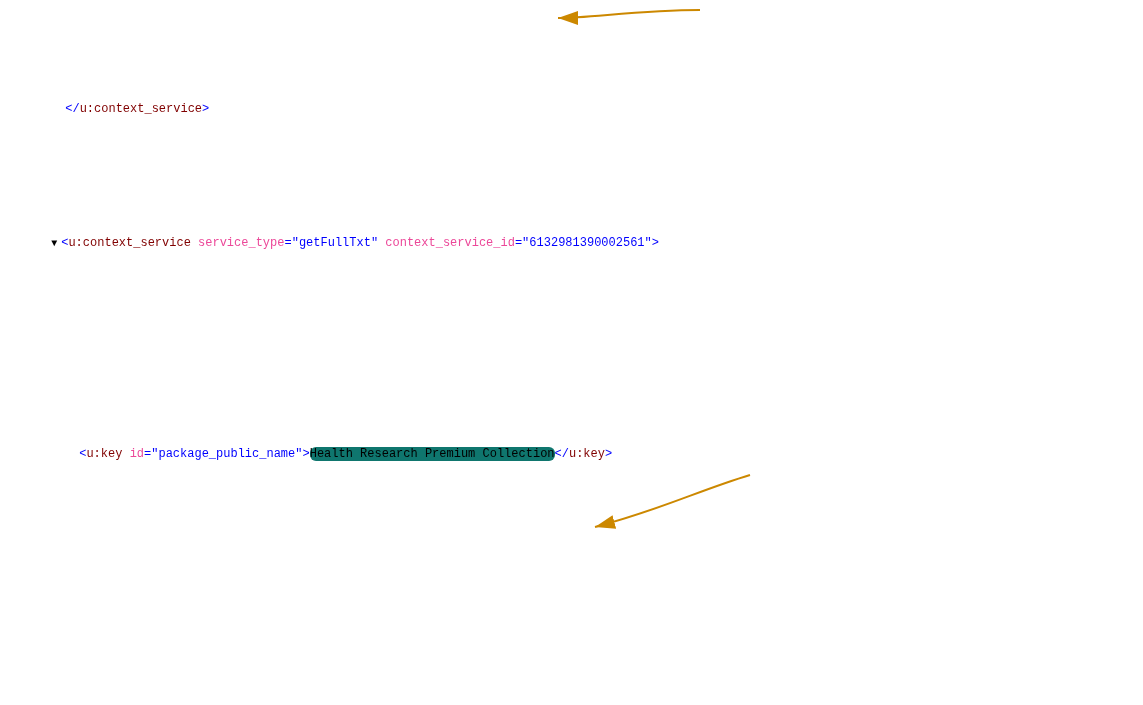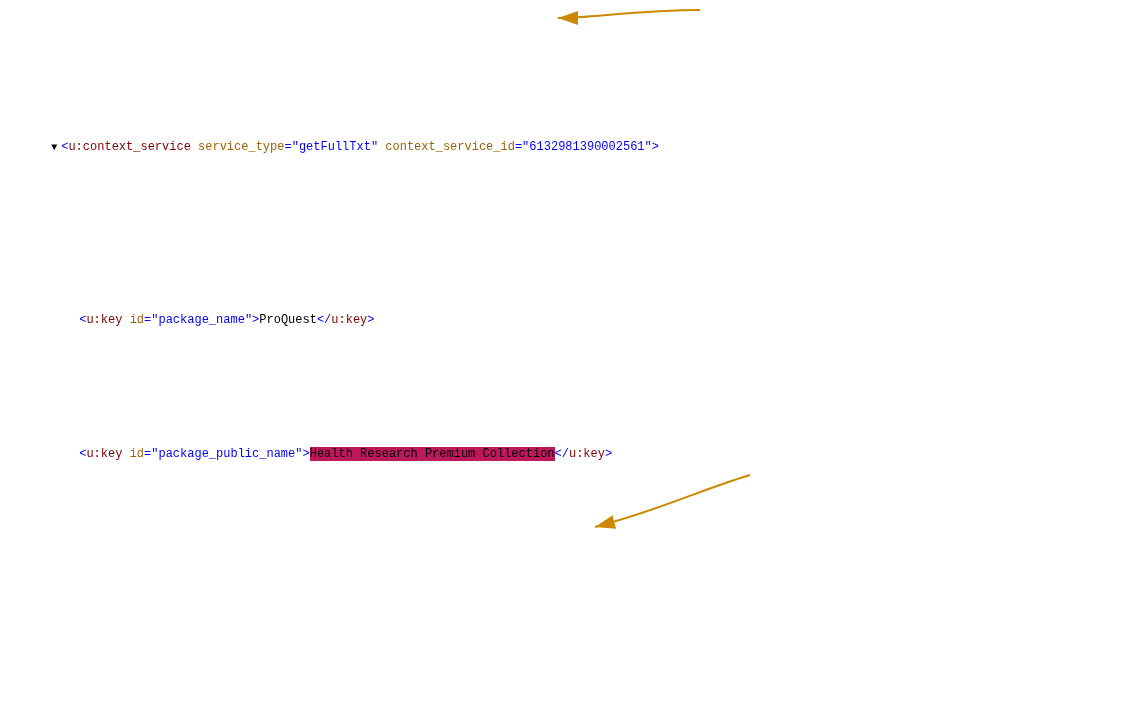--- a/index.html
+++ b/index.html
@@ -25,26 +25,27 @@
       position: relative;
     }
 
     .line {
       display: block;
       position: relative;
     }
 
     .tag-bracket { color: #0000ff; }
     .tag-name { color: #800000; }
-    .attr-name { color: #a16207; }
+    .attr-name { color: #ec4899; }
     .attr-value { color: #0000ff; font-family: Liberation Mono, monospace; }
     .text-content { color: #000000; }
     .highlight-yellow {
-      background-color: #be185d;
+      background-color: #0f766e;
       color: #000000;
+      border-radius: 6px;
     }
     .indent1 { padding-left: 14px; }
     .indent2 { padding-left: 28px; }
 
     .xml-container {
       position: relative;
     }
 
     
     .arrow-svg {
@@ -81,32 +82,32 @@
     </defs>
 
     <path d="M 700,10 C 640,10 590,18 558,18" stroke="#cc8800" stroke-width="2" fill="none" marker-end="url(#arrowhead1)"></path>
 
     <path d="M 750,475 C 700,490 660,510 595,527" stroke="#cc8800" stroke-width="2" fill="none" marker-end="url(#arrowhead2)"></path>
   </svg>
 
   <div class="xml-viewer">
 
     
+    <span class="xml-line line indent1">
+      <span class="tag-bracket">&lt;/</span><span class="tag-name">u:context_service</span><span class="tag-bracket">&gt;</span>
+    </span>
 
     
     <span class="xml-line line">
       <span class="fold-triangle">▼</span><span class="tag-bracket">&lt;</span><span class="tag-name">u:context_service</span> <span class="attr-name">service_type</span><span class="tag-bracket">="</span><span class="attr-value">getFullTxt</span><span class="tag-bracket">"</span> <span class="attr-name">context_service_id</span><span class="tag-bracket">="</span><span class="attr-value">6132981390002561</span><span class="tag-bracket">"&gt;</span>
     </span>
 
     
 
     
-    <span class="xml-line line indent2">
-      <span class="tag-bracket">&lt;</span><span class="tag-name">u:key</span> <span class="attr-name">id</span><span class="tag-bracket">="</span><span class="attr-value">package_name</span><span class="tag-bracket">"&gt;</span><span class="text-content">ProQuest</span><span class="tag-bracket">&lt;/</span><span class="tag-name">u:key</span><span class="tag-bracket">&gt;</span>
-    </span>
 
     
     <span class="xml-line line indent2">
       <span class="tag-bracket">&lt;</span><span class="tag-name">u:key</span> <span class="attr-name">id</span><span class="tag-bracket">="</span><span class="attr-value">package_public_name</span><span class="tag-bracket">"&gt;</span><span class="highlight-yellow">Health Research Premium Collection</span><span class="tag-bracket">&lt;/</span><span class="tag-name">u:key</span><span class="tag-bracket">&gt;</span>
     </span>
 
     
     
 
     

